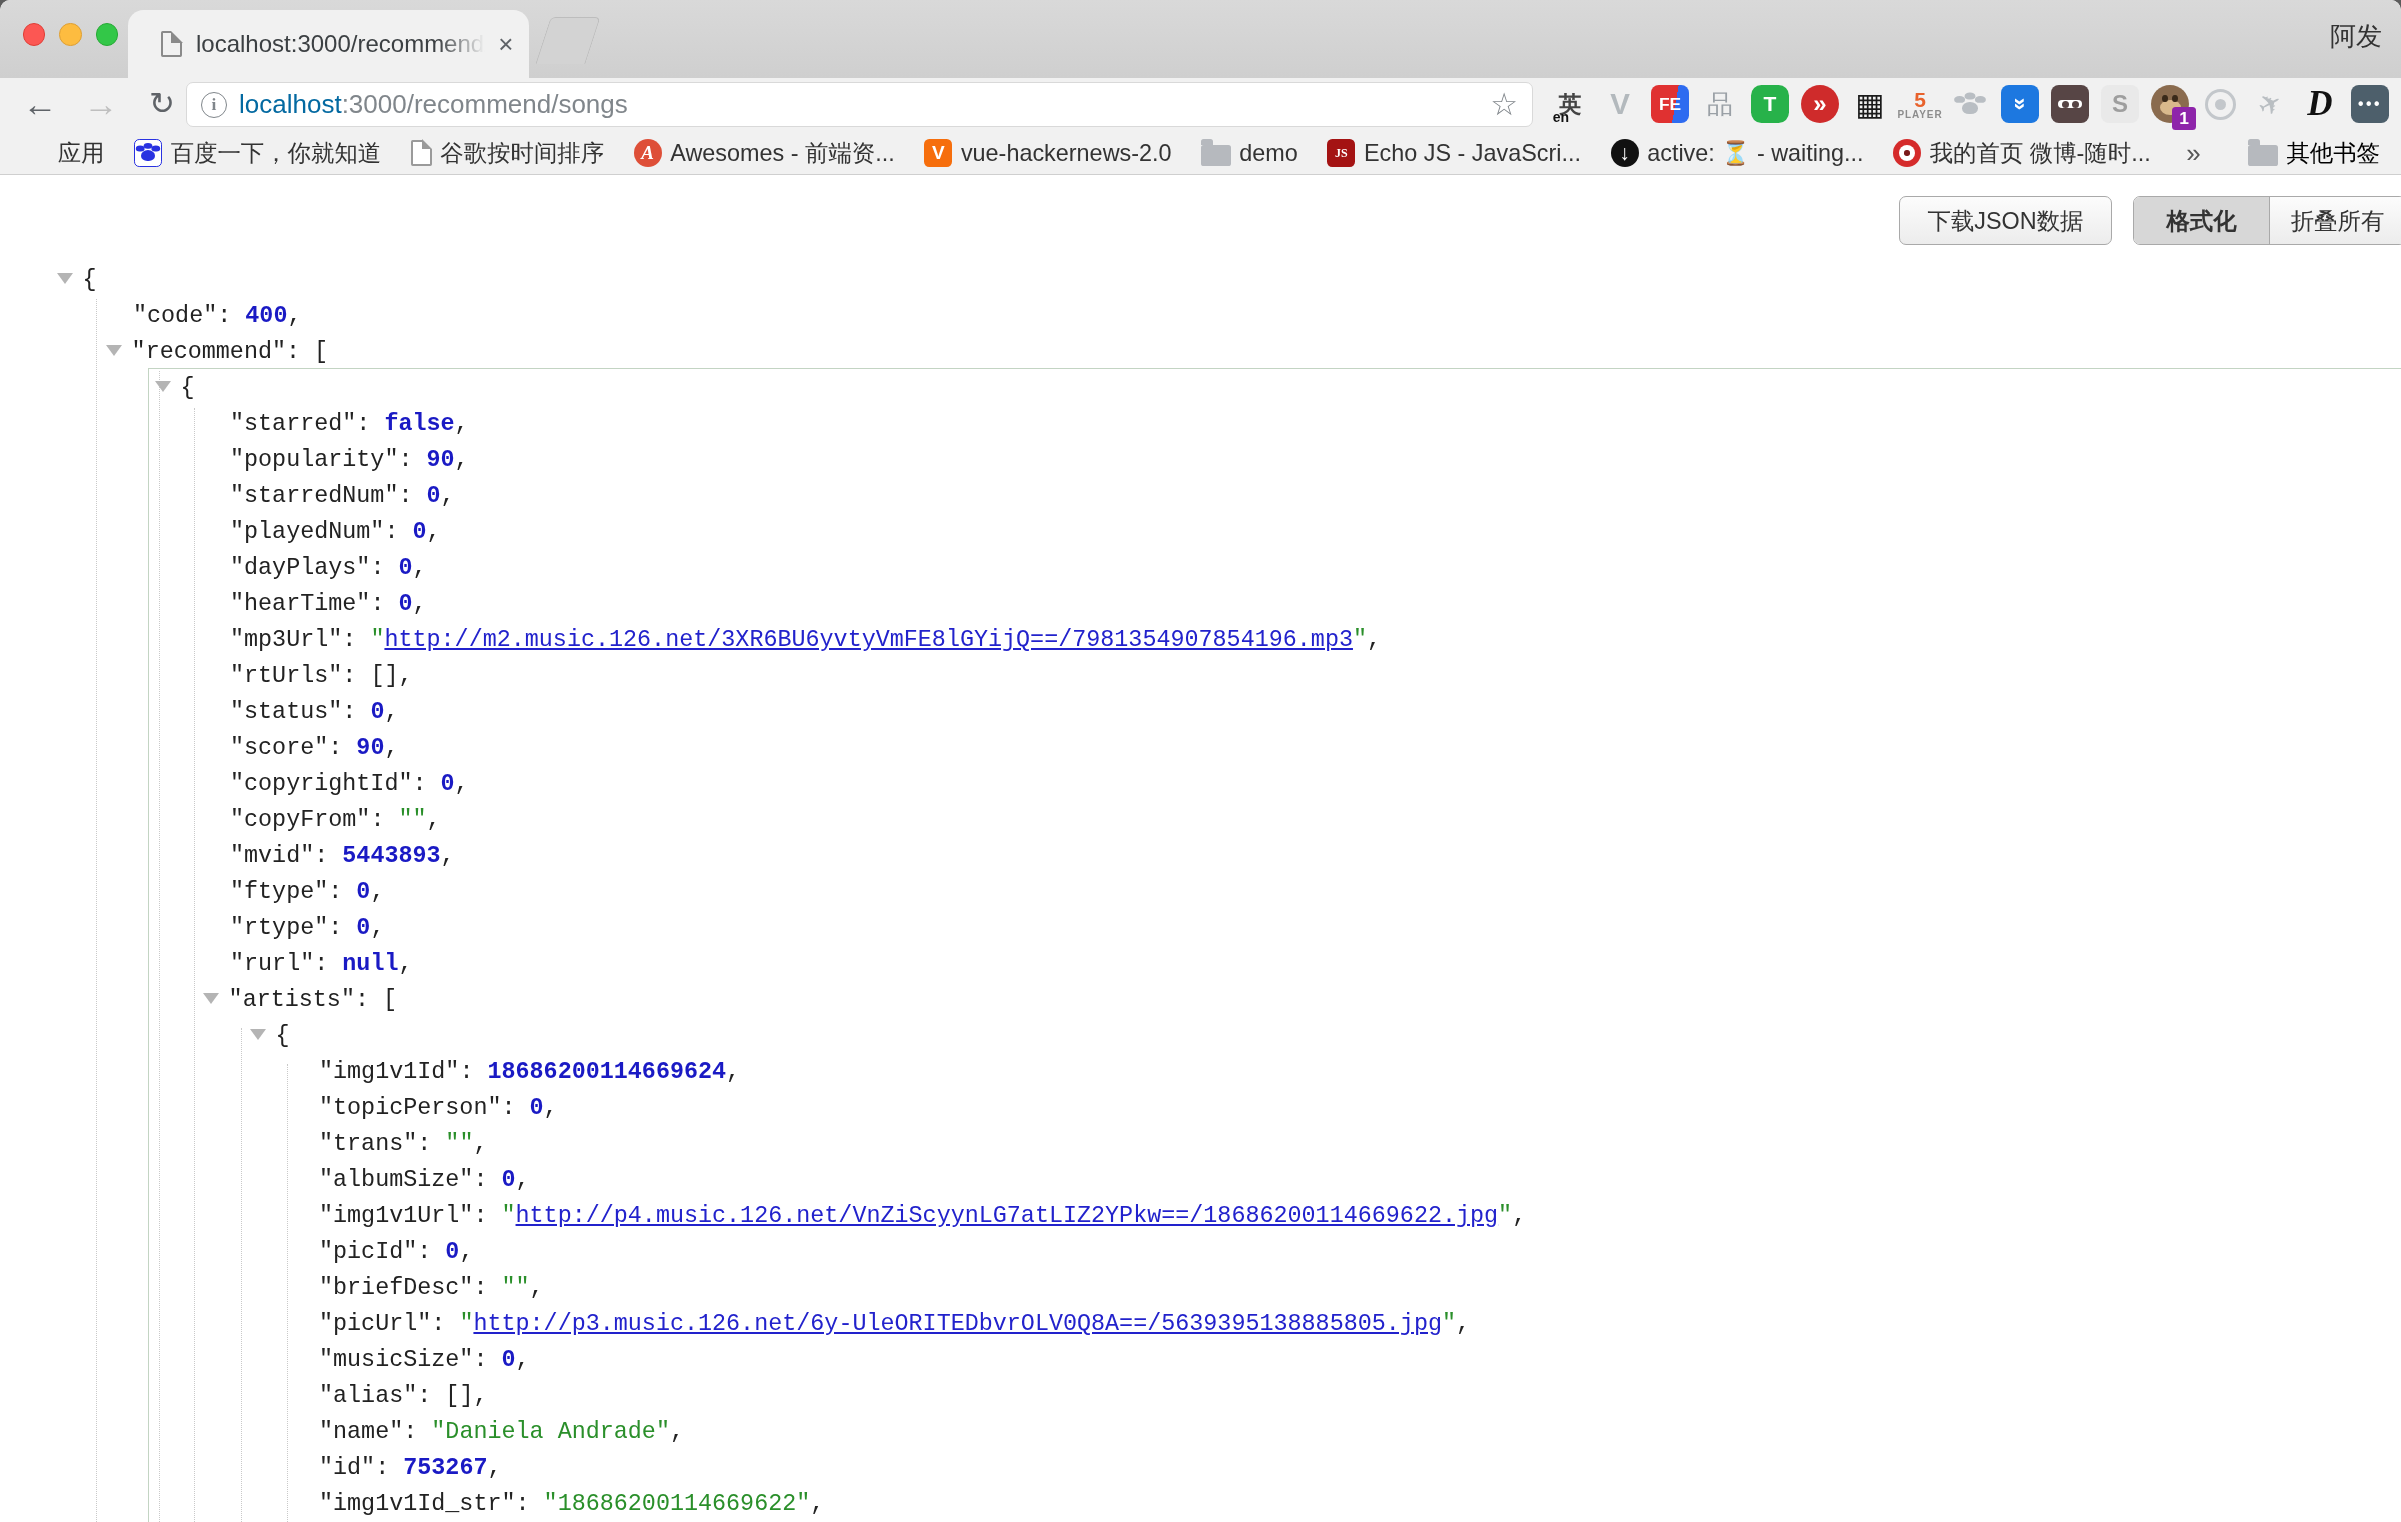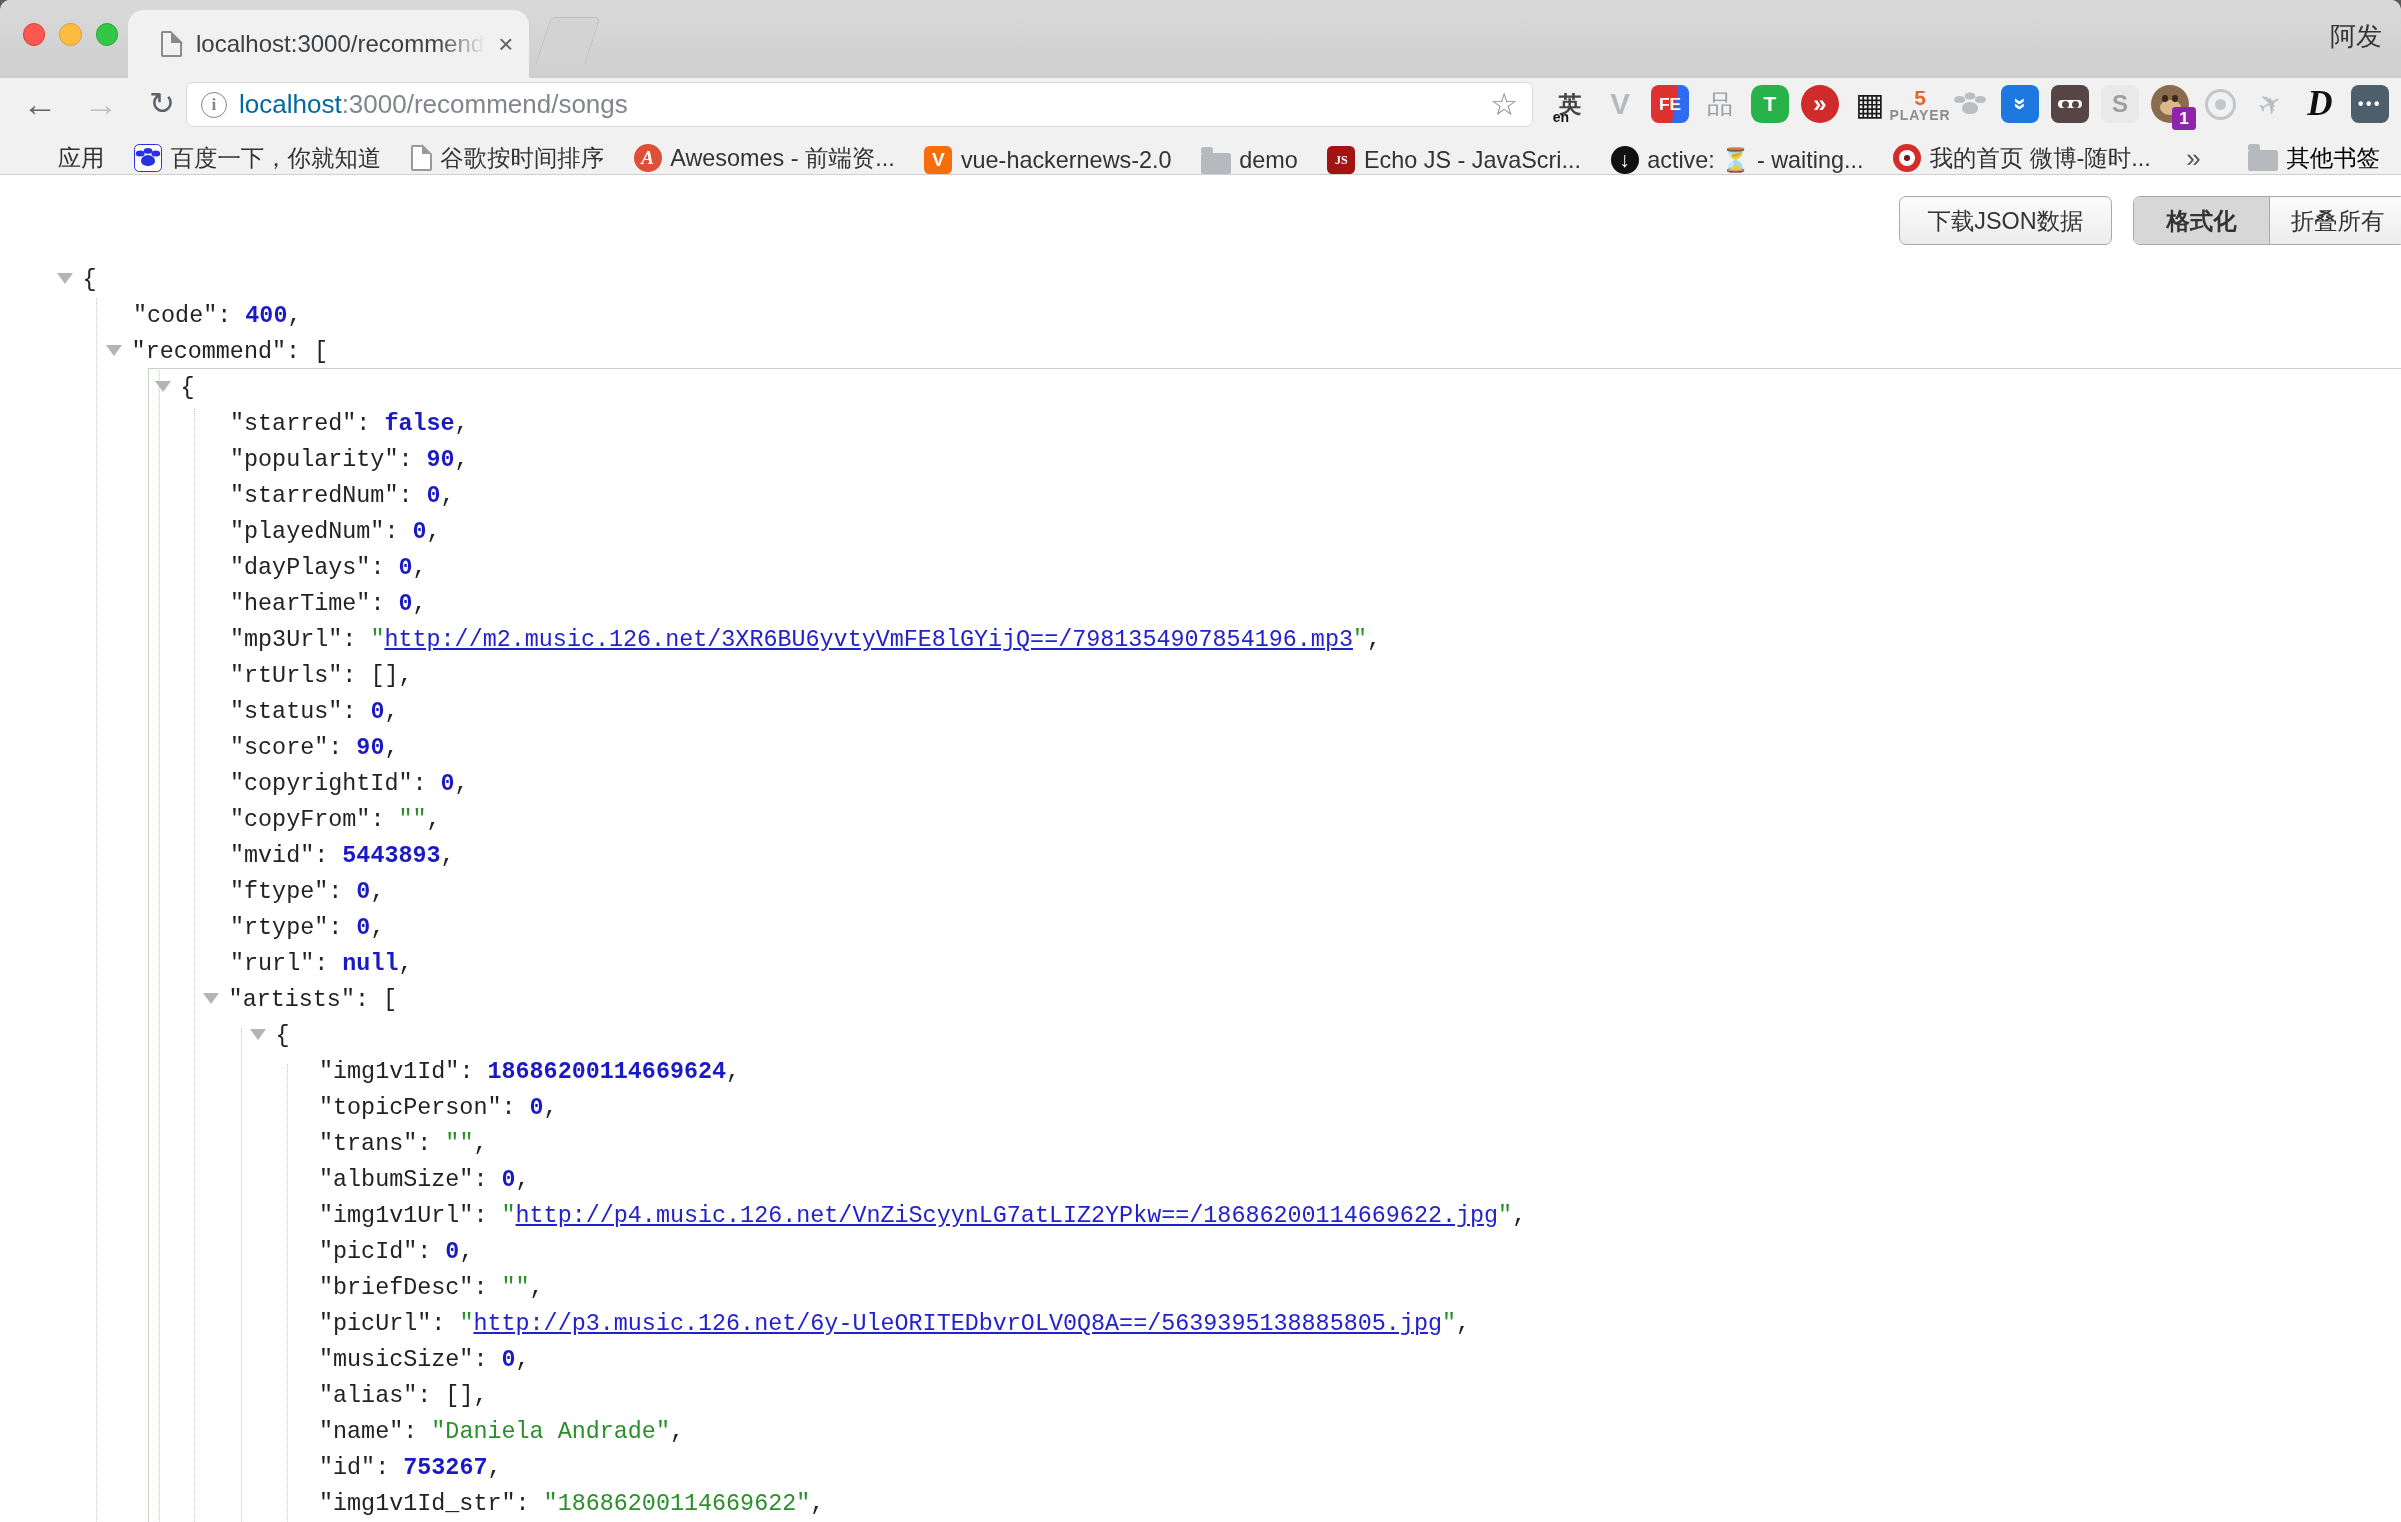--- a/index.html
+++ b/index.html
@@ -54,21 +54,21 @@
          font-weight:bold; font-size:21px; border-radius:7.8px; position:relative; flex:0 0 auto; }
   .ic-translate { color:#444; font-size:22.6px; }
   .ic-translate small { position:absolute; left:1.7px; bottom:-1.7px; font-size:14px; color:#111; }
   .ic-vue    { color:#b3b9bd; font-size:29.5px; }
   .ic-fe     { background:linear-gradient(100deg,#e03131 62%,#2e6bf0 62%); color:#fff; font-size:17.4px; }
   .ic-sitemap{ color:#9aa0a6; font-size:26px; font-weight:normal; }
   .ic-tshield{ background:#27b24a; color:#fff; border-radius:10.4px; }
   .ic-ffwd   { background:#cf2b2b; border-radius:50%; color:#fff; font-size:24px; }
   .ic-qr     { color:#1a1a1a; font-size:31px; font-weight:normal; }
   .ic-h5     { color:#e8622c; flex-direction:column; line-height:1; }
-  .ic-h5 i   { font-style:normal; font-size:14px; color:#8d8d8d; letter-spacing:0.9px; }
+  .ic-h5 i   { font-style:normal; font-size:10px; color:#8d8d8d; letter-spacing:0.9px; }
   .ic-paw    { }
   .paw-pad { width:15.6px; height:12px; background:#b9bec3; border-radius:50% 50% 45% 45%;
              position:relative; top:3.5px;
              box-shadow:-10.4px -8.7px 0 -2.6px #b9bec3, 0 -12px 0 -2.6px #b9bec3, 10.4px -8.7px 0 -2.6px #b9bec3; }
   .ic-vdown  { background:#1d78e0; color:#fff; }
   .ic-vdown b{ transform:rotate(90deg); display:block; font-size:22.6px; }
   .ic-mask   { background:#574545; }
   .mask-band { width:24px; height:8.7px; background:#fff; border-radius:4.3px; position:relative; }
   .mask-band::before, .mask-band::after { content:""; position:absolute; top:0.9px; width:7px; height:7px;
              border-radius:50%; background:#574545; }
@@ -82,21 +82,21 @@
   .badge { position:absolute; right:-7px; bottom:-7px; background:#8e24aa; color:#fff;
            font-size:17.4px; font-weight:bold; padding:0.9px 7px; border-radius:3.5px; }
   .ic-weibogray { border:3.5px solid #c3c7cb; border-radius:50%; width:31px; height:31px; position:relative;}
   .ic-weibogray::before { content:""; position:absolute; inset:7px; border-radius:50%; background:#c3c7cb; }
   .ic-bird   { color:#b9bec2; font-size:28px; transform:rotate(-28deg); font-weight:normal; }
   .ic-d      { color:#111; font-family:"Liberation Serif",serif; font-style:italic; font-size:35px; }
   .ic-dots   { background:#4d5f6b; color:#fff; font-size:15.6px; letter-spacing:2.6px; }
 
   
   .bookmarks { position:absolute; top:132px; left:0; right:0; height:43px; background:#f1f1f1;
-               border-bottom:1.7px solid #cfcfcf; display:flex; align-items:flex-end; padding:0 21px; gap:29.5px; }
+               border-bottom:1.7px solid #cfcfcf; display:flex; align-items:center; padding:0 21px; gap:29.5px; }
   .bm { display:flex; align-items:center; gap:8.7px; font-size:23.4px; color:#333; white-space:nowrap; }
   .bmicon { width:28px; height:28px; display:flex; align-items:center; justify-content:center;
             font-weight:bold; border-radius:5.2px; flex:0 0 auto; }
   .bm-apps { display:grid; grid-template-columns:repeat(3,7px); grid-template-rows:repeat(3,7px); gap:2.6px; }
   .bm-apps b { border-radius:1.7px; }
   .bm-baidu { border:1.7px solid #2932e1; border-radius:5.2px; background:#fff; position:relative; }
   .bm-baidu::before { content:""; width:14px; height:11.3px; background:#2932e1;
             border-radius:50% 50% 45% 45%; position:relative; top:2.6px;
             box-shadow:-7.8px -7px 0 -2.6px #2932e1, 0 -9.6px 0 -2.6px #2932e1, 7.8px -7px 0 -2.6px #2932e1; }
   .bm-page { width:21px; height:26px; border:2.6px solid #9a9a9a; border-radius:1.7px; background:#fff; position:relative;}

